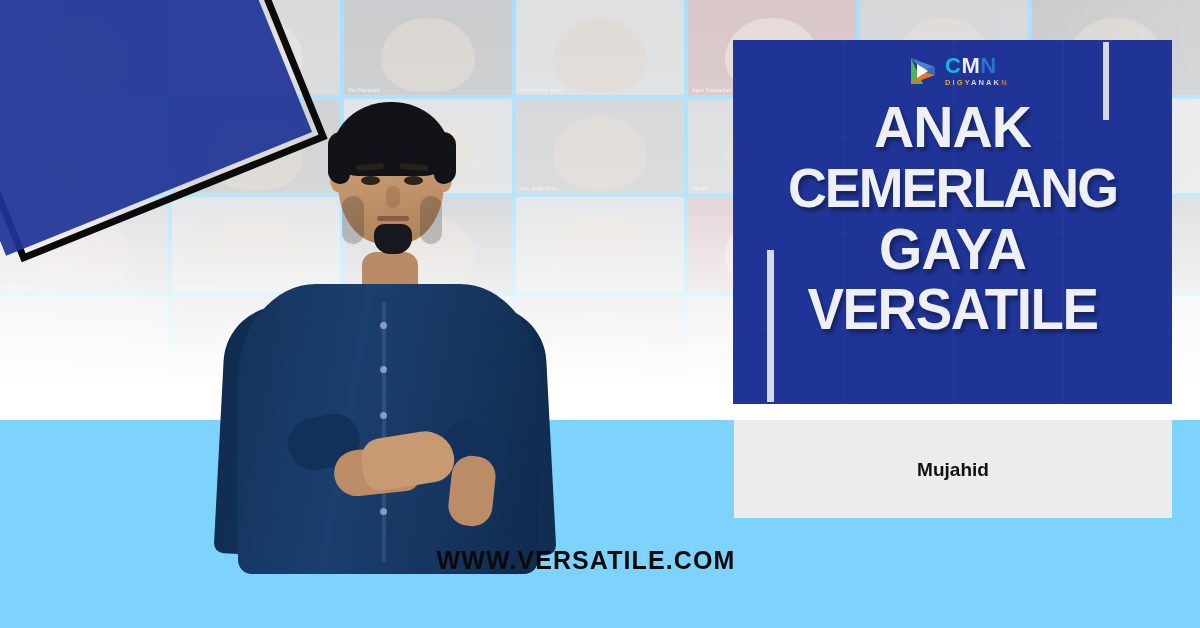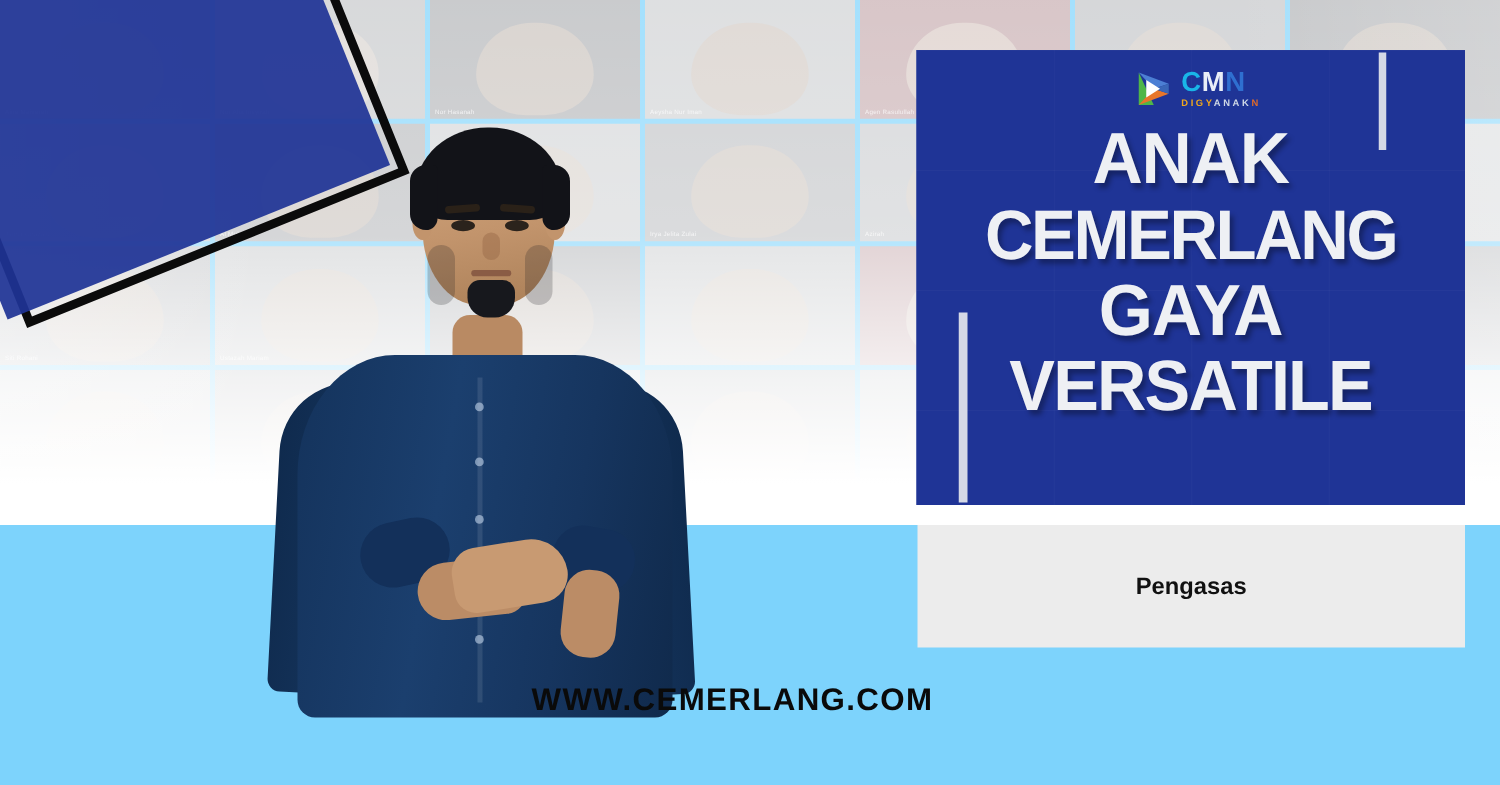--- a/index.html
+++ b/index.html
@@ -359,18 +359,18 @@
 
     <div class="headline">
       <span class="hl l1">ANAK</span>
       <span class="hl l2">CEMERLANG</span>
       <span class="hl l3">GAYA</span>
       <span class="hl l4">VERSATILE</span>
     </div>
   </div>
 
   <div class="gray-panel">
-    <div class="sp-role">Pengasas</div>
-  </div>
-
-  <div class="site"><span>WWW.CEMERLANG.COM</span></div>
+    <div class="sp-role">Mujahid</div>
+  </div>
+
+  <div class="site"><span>WWW.VERSATILE.COM</span></div>
 
 </div>
 
 </body></html>

